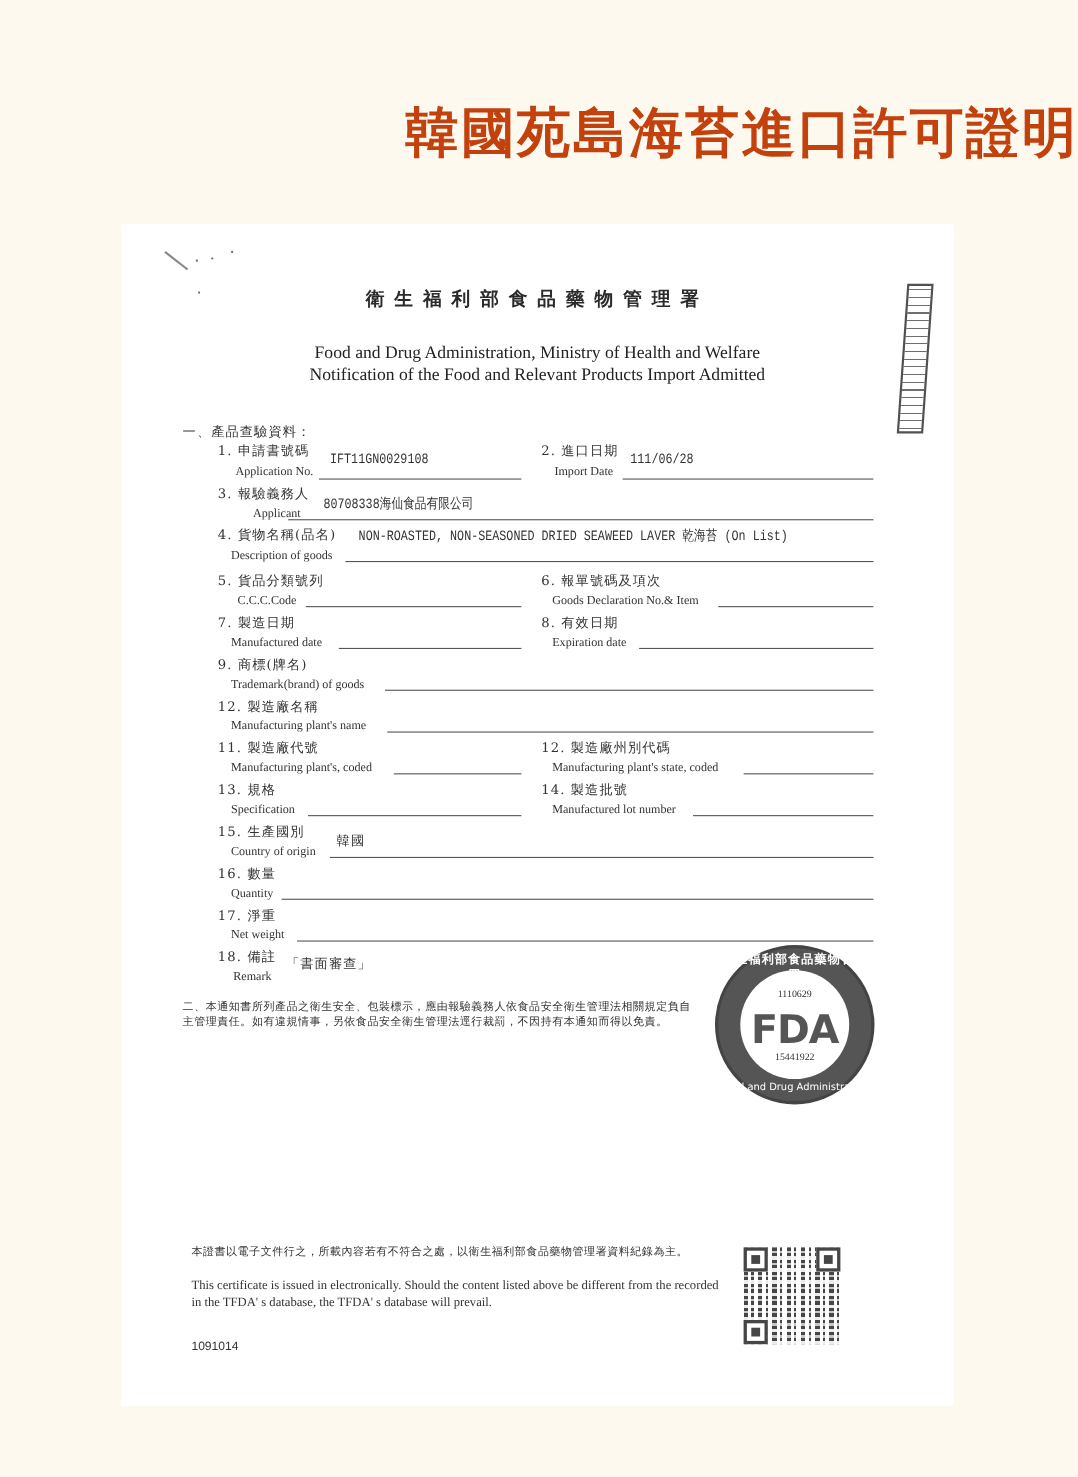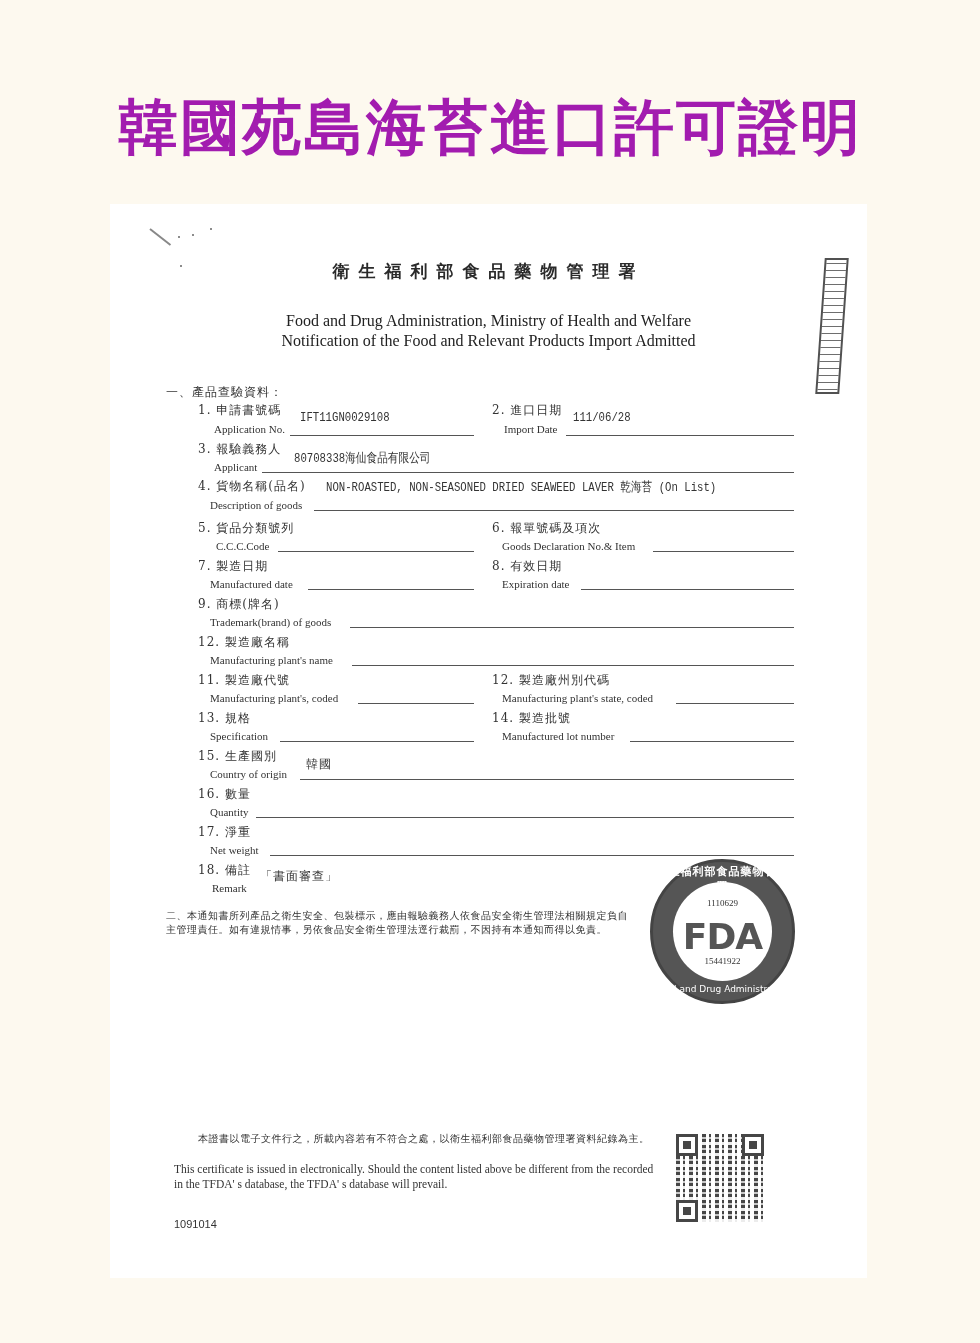--- a/index.html
+++ b/index.html
@@ -7,26 +7,26 @@
   body {
     background: #fdf9ef;
     position: relative;
     overflow: hidden;
     font-family: "DejaVu Serif", serif;
     color: #222;
   }
   .page-title {
     position: absolute;
     left: 0; top: 88px; width: 980px;
-    text-align: center;
+    text-align: right;
     font-family: "DejaVu Sans", sans-serif;
-    font-size: 60px;
+    font-size: 49px;
     font-weight: bold;
     letter-spacing: 2px;
-    color: #a21caf;
+    color: #c2410c;
   }
   .paper {
     position: absolute;
     left: 110px; top: 204px;
     width: 757px; height: 1074px;
     background: #ffffff;
   }
   .abs { position: absolute; white-space: nowrap; }
 
   .scratch {
@@ -91,21 +91,21 @@
   .fda-seal .ring-cn {
     position: absolute; left: 0; top: 2px; width: 139px; text-align: center;
     font-family: "DejaVu Sans", sans-serif; font-size: 11px; color: #fff; font-weight: bold;
     letter-spacing: 1px;
   }
   .fda-seal .ring-en {
     position: absolute; left: 0; top: 122px; width: 139px; text-align: center;
     font-family: "DejaVu Sans", sans-serif; font-size: 9px; color: #fff;
   }
 
-  .foot-cn { font-family: Liberation Sans, sans-serif; font-size: 10px; color: #333; white-space: normal; width: 490px; line-height: 14px; letter-spacing: 0.5px; margin-left: 24px; }
+  .foot-cn { font-family: Liberation Sans, sans-serif; font-size: 10px; color: #333; white-space: normal; width: 490px; line-height: 14px; letter-spacing: 0.5px; }
   .foot-en { font-family: Liberation Serif, serif; font-size: 11.5px; color: #333; white-space: normal; width: 490px; line-height: 15px; }
   .doc-code { font-family: "Liberation Sans", sans-serif; font-size: 11px; color: #333; }
 
   .qr {
     position: absolute; left: 566px; top: 930px; width: 88px; height: 88px;
     background:
       repeating-linear-gradient(90deg, #333 0 4px, #fff 4px 7px, #333 7px 9px, #fff 9px 13px),
       #fff;
     opacity: 0.9;
   }
@@ -146,21 +146,21 @@
   <div class="abs en-lbl" style="left:104px;top:219px">Application No.</div>
   <div class="uline" style="left:180px;top:231px;width:184px"></div>
 
   <div class="abs line-cn" style="left:382px;top:198px">2. 進口日期</div>
   <div class="abs field-value" style="left:463px;top:206px">111/06/28</div>
   <div class="abs en-lbl" style="left:394px;top:219px">Import Date</div>
   <div class="uline" style="left:456px;top:231px;width:228px"></div>
 
   <div class="abs line-cn" style="left:88px;top:237px">3. 報驗義務人</div>
   <div class="abs field-value" style="left:184px;top:245px">80708338海仙食品有限公司</div>
-  <div class="abs en-lbl" style="left:104px;top:257px">Applicant</div>
+  <div class="abs en-lbl" style="left:120px;top:257px">Applicant</div>
   <div class="uline" style="left:152px;top:268px;width:532px"></div>
 
   <div class="abs line-cn" style="left:88px;top:274px">4. 貨物名稱(品名)</div>
   <div class="abs field-value" style="left:216px;top:274px">NON-ROASTED, NON-SEASONED DRIED SEAWEED  LAVER 乾海苔 (On List)</div>
   <div class="abs en-lbl" style="left:100px;top:295px">Description of goods</div>
   <div class="uline" style="left:204px;top:306px;width:480px"></div>
 
   <div class="abs line-cn" style="left:88px;top:316px">5. 貨品分類號列</div>
   <div class="abs en-lbl" style="left:106px;top:336px">C.C.C.Code</div>
   <div class="uline" style="left:168px;top:347px;width:196px"></div>

